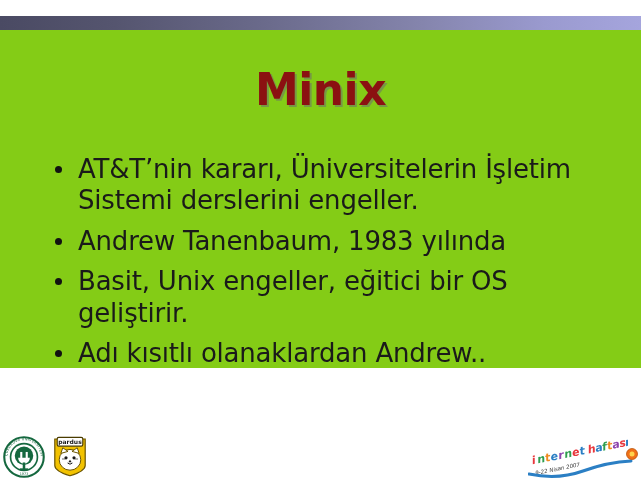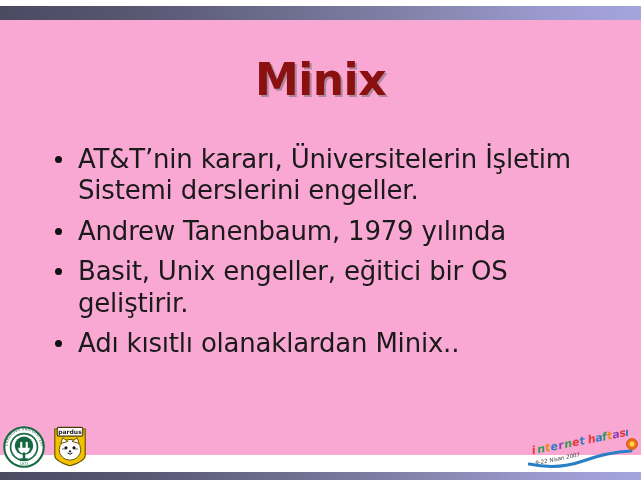--- a/index.html
+++ b/index.html
@@ -9,24 +9,24 @@
   }
   body {
     width: 641px;
     height: 480px;
     overflow: hidden;
     font-family: "DejaVu Sans", sans-serif;
     position: relative;
   }
   .slide {
     position: absolute;
-    left: 0; top: 6px;
+    left: 0; top: 16px;
     width: 641px;
-    height: 449px;
-    background: #f9a8d4;
+    height: 352px;
+    background: #84cc16;
   }
   .band {
     position: absolute;
     left: 0;
     width: 641px;
     background: linear-gradient(to right, #4a4a63 0%, #55556f 18%, #6b6b8c 42%, #8585ad 66%, #9a9acf 85%, #a5a5dd 100%);
   }
   .band-top {
     top: 0;
     height: 14px;
@@ -108,29 +108,29 @@
 
   <div class="title">Minix</div>
 
   <ul class="body-list">
     <li class="bullet-item">
       <span class="dot"></span>
       <span>AT&amp;T’nin kararı, Üniversitelerin İşletim Sistemi derslerini engeller.</span>
     </li>
     <li class="bullet-item">
       <span class="dot"></span>
-      <span>Andrew Tanenbaum, 1979 yılında</span>
+      <span>Andrew Tanenbaum, 1983 yılında</span>
     </li>
     <li class="bullet-item">
       <span class="dot"></span>
       <span>Basit, Unix engeller, eğitici bir OS geliştirir.</span>
     </li>
     <li class="bullet-item">
       <span class="dot"></span>
-      <span>Adı kısıtlı olanaklardan Minix..</span>
+      <span>Adı kısıtlı olanaklardan Andrew..</span>
     </li>
   </ul>
 
   <div class="logo-row-left">
 
     <svg class="logo-uni" viewBox="0 0 100 100">
       <circle cx="50" cy="50" r="47" fill="#ffffff" stroke="#15683f" stroke-width="5"></circle>
       <circle cx="50" cy="50" r="34" fill="#15683f"></circle>
       <circle cx="50" cy="50" r="30" fill="#ffffff"></circle>
       <circle cx="50" cy="47" r="22" fill="#15683f"></circle>

